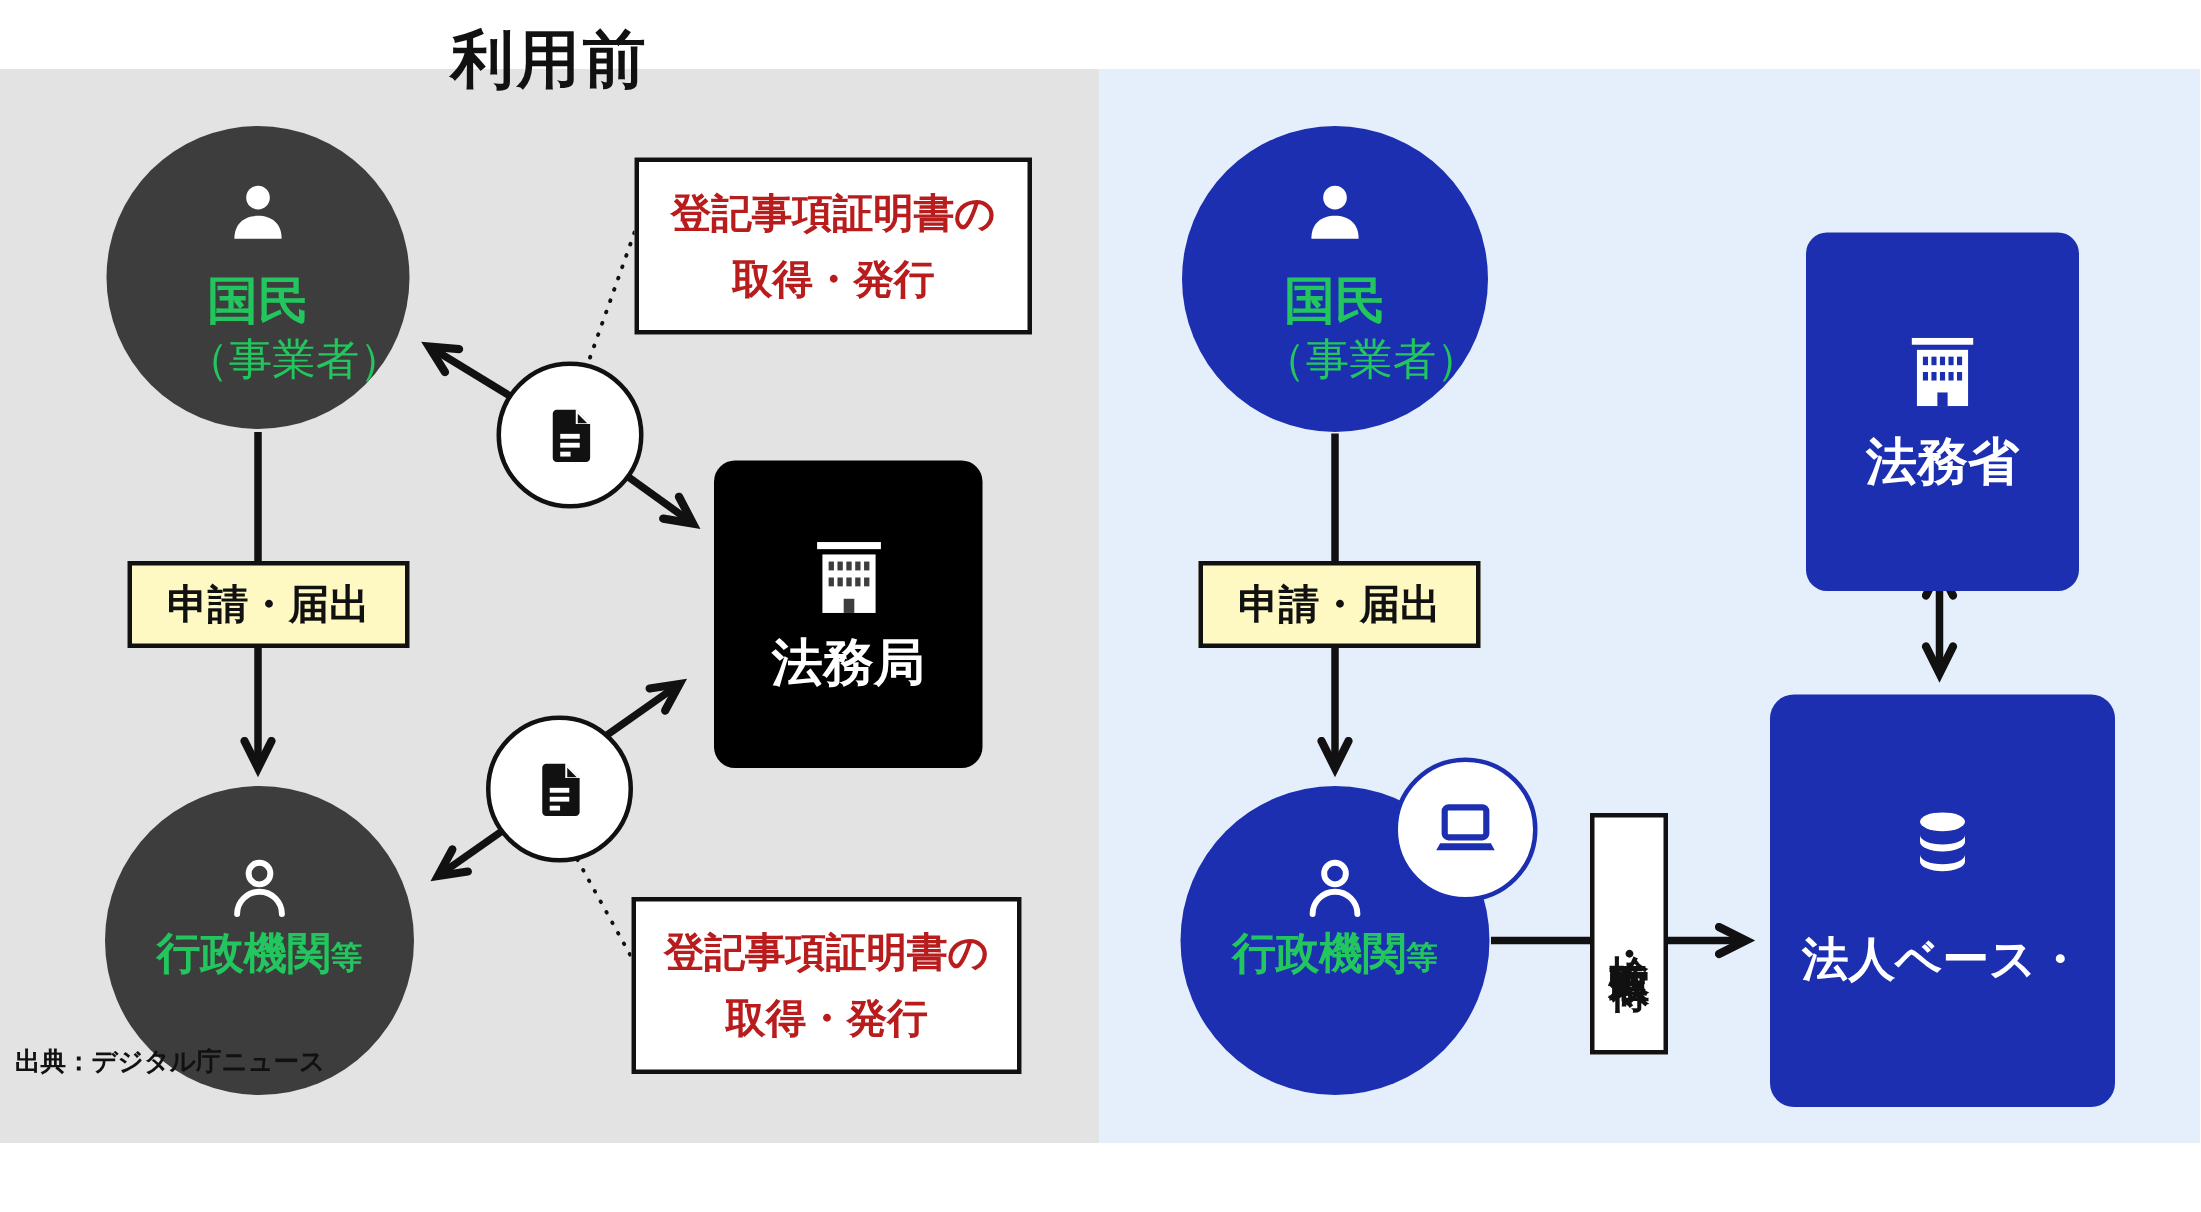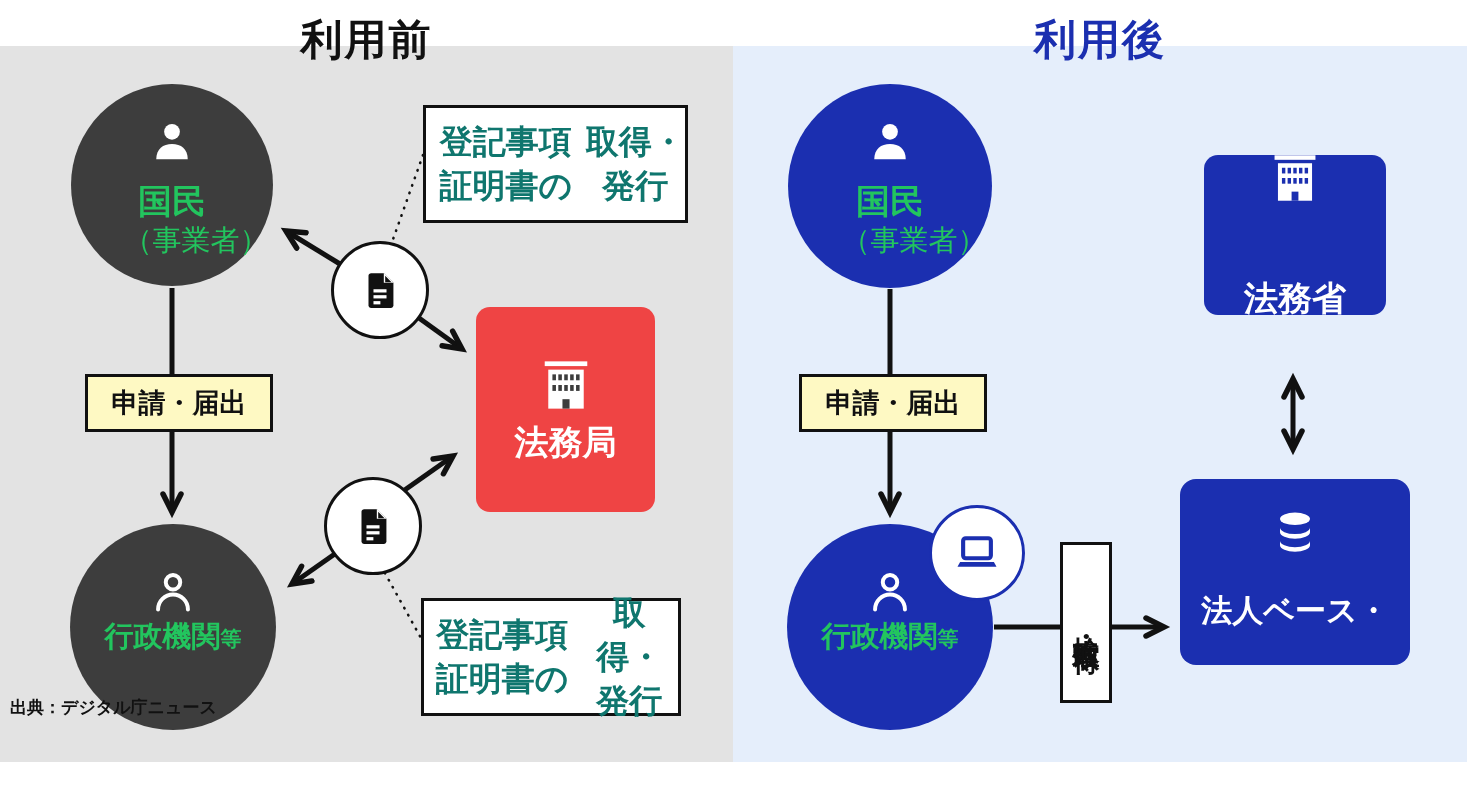--- a/index.html
+++ b/index.html
@@ -21,32 +21,32 @@
   .dark{background:#3d3d3d;}
   .bluefill{background:#1b2fb0;}
   .node-label{font-size:34px;font-weight:bold;line-height:1;margin-top:14px;}
   .node-sub{font-size:29px;line-height:1;margin-top:8px;margin-left:48px;}
   .agency-label{font-size:29px;font-weight:bold;line-height:1;margin-top:16px;}
   .agency-suffix{font-size:21px;font-weight:bold;}
   .square{
     position:absolute;z-index:2;display:flex;flex-direction:column;align-items:center;
     justify-content:center;color:#fff;text-align:center;gap:16px;
   }
-  .sq-dark{background:#ef4444;border-radius:14px;color:#fff;}
+  .sq-dark{background:#000000;border-radius:14px;color:#fff;}
   .sq-blue{background:#1b2fb0;border-radius:14px;color:#fff;}
   .sq-label{font-size:34px;font-weight:bold;line-height:1;color:#fff;}
   .label-box{
     position:absolute;z-index:2;background:#fef9c3;border:3px solid #111;
     display:flex;align-items:center;justify-content:center;
     font-size:27px;font-weight:bold;color:#111;
   }
   .note-box{
     position:absolute;z-index:2;background:#fff;border:3px solid #111;
-    display:flex;flex-direction:row;align-items:center;justify-content:center;
-    font-size:33px;font-weight:bold;color:#0f766e;line-height:44px;text-align:center;
+    display:flex;flex-direction:column;align-items:center;justify-content:center;
+    font-size:27px;font-weight:bold;color:#b91c1c;line-height:44px;text-align:center;
   }
   .doc-circle{
     position:absolute;z-index:2;background:#fff;border:3px solid #111;border-radius:50%;
     display:flex;align-items:center;justify-content:center;
   }
   .badge{
     position:absolute;z-index:3;background:#fff;border:3px solid #1b2fb0;border-radius:50%;
     display:flex;align-items:center;justify-content:center;
   }
   .vlabel{
@@ -89,21 +89,20 @@
     <line x1="381" y1="566" x2="422" y2="640" stroke="#111" stroke-width="2.6" stroke-dasharray="0.5 7.5" stroke-linecap="round"></line>
 
     <line x1="890" y1="289" x2="890" y2="512" stroke="#111" stroke-width="5" marker-end="url(#ah)"></line>
 
     <line x1="994" y1="627" x2="1164" y2="627" stroke="#111" stroke-width="5" marker-end="url(#ah)"></line>
 
     <line x1="1293" y1="379" x2="1293" y2="449" stroke="#111" stroke-width="5" marker-start="url(#ahr)" marker-end="url(#ah)"></line>
   </svg>
 
   <div class="title title-before">利用前</div>
-  <div class="title title-after">利用後</div>
 
   <div class="circle dark" style="left:71px;top:84px;width:202px;height:202px;padding-top:32px;box-sizing:border-box;">
     <svg class="icon" width="54" height="54" viewBox="0 0 24 24">
       <circle cx="12" cy="7" r="3.5" fill="#fff"></circle>
       <path d="M5 19.2 C5 14.6 8 12.4 12 12.4 C16 12.4 19 14.6 19 19.2 Z" fill="#fff"></path>
     </svg>
     <div class="node-label">国民</div>
     <div class="node-sub">（事業者）</div>
   </div>
 
@@ -195,21 +194,21 @@
     </div>
   </div>
 
   <div class="badge" style="left:929px;top:505px;width:96px;height:96px;box-sizing:border-box;">
     <svg class="icon" width="52" height="52" viewBox="0 0 24 24">
       <rect x="5.6" y="5.2" width="12.8" height="9.2" rx="1.2" fill="none" stroke="#1b2fb0" stroke-width="1.9"></rect>
       <path d="M4.2 16.2 H19.8 L21 18.4 H3 Z" fill="#1b2fb0"></path>
     </svg>
   </div>
 
-  <div class="square sq-blue" style="left:1204px;top:155px;width:182px;height:160px;color:#1b2fb0;gap:20px;justify-content:space-between;">
+  <div class="square sq-blue" style="left:1204px;top:155px;width:182px;height:239px;color:#1b2fb0;gap:20px;">
     <svg class="icon" width="50" height="46" viewBox="0 0 44 40">
       <rect x="4" y="0" width="36" height="4" fill="#fff"></rect>
       <rect x="7" y="7" width="30" height="33" fill="#fff"></rect>
       <g fill="currentColor">
         <rect x="10.5" y="11" width="3" height="5"></rect>
           <rect x="15.5" y="11" width="3" height="5"></rect>
           <rect x="20.5" y="11" width="3" height="5"></rect>
           <rect x="25.5" y="11" width="3" height="5"></rect>
           <rect x="30.5" y="11" width="3" height="5"></rect>
         <rect x="10.5" y="20" width="3" height="5"></rect>
@@ -218,21 +217,21 @@
           <rect x="25.5" y="20" width="3" height="5"></rect>
           <rect x="30.5" y="20" width="3" height="5"></rect>
         <rect x="19" y="32" width="6" height="8"></rect>
       </g>
     </svg>
     <div class="sq-label">法務省</div>
   </div>
 
   <div class="vlabel" style="left:1060px;top:542px;width:52px;height:161px;box-sizing:border-box;">検索・取得</div>
 
-  <div class="square sq-blue" style="left:1180px;top:479px;width:230px;height:186px;border-radius:16px;gap:28px;">
+  <div class="square sq-blue" style="left:1180px;top:463px;width:230px;height:275px;border-radius:16px;gap:28px;">
     <svg class="icon" width="50" height="50" viewBox="0 0 24 24">
       <ellipse cx="12" cy="5.2" rx="7.2" ry="3" fill="#fff"></ellipse>
       <path d="M4.8 11.6 a7.2 3.1 0 0 0 14.4 0 l0 -2.2 a7.2 3.1 0 0 1 -14.4 0 Z" fill="#fff"></path>
       <path d="M4.8 17.9 a7.2 3.1 0 0 0 14.4 0 l0 -2.2 a7.2 3.1 0 0 1 -14.4 0 Z" fill="#fff"></path>
     </svg>
     <div class="registry-lines">
       <div>法人ベース・</div>
     </div>
   </div>
 

